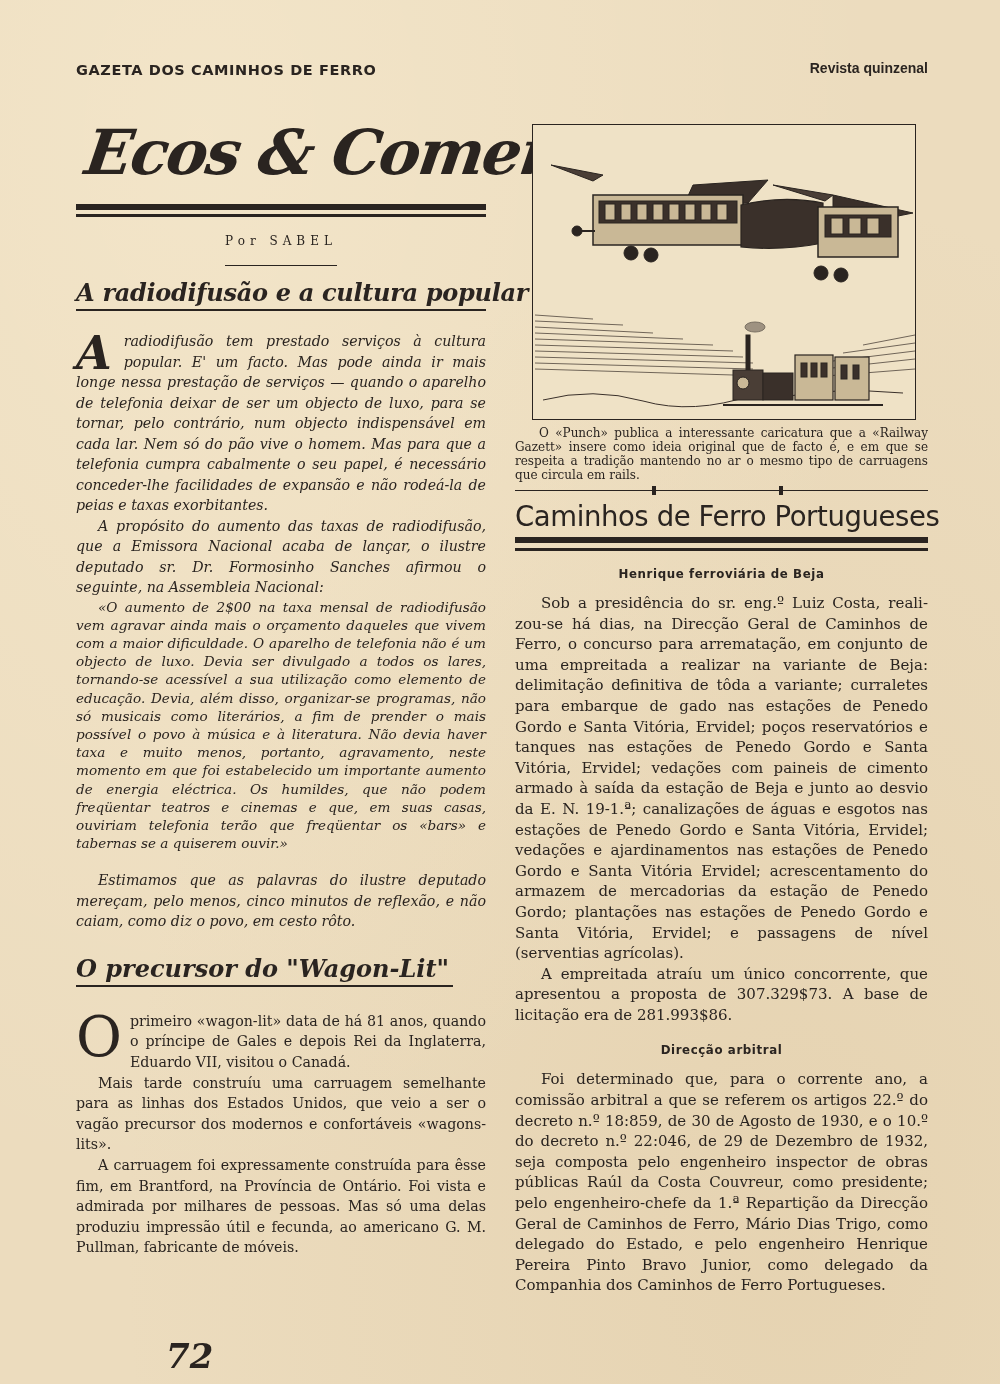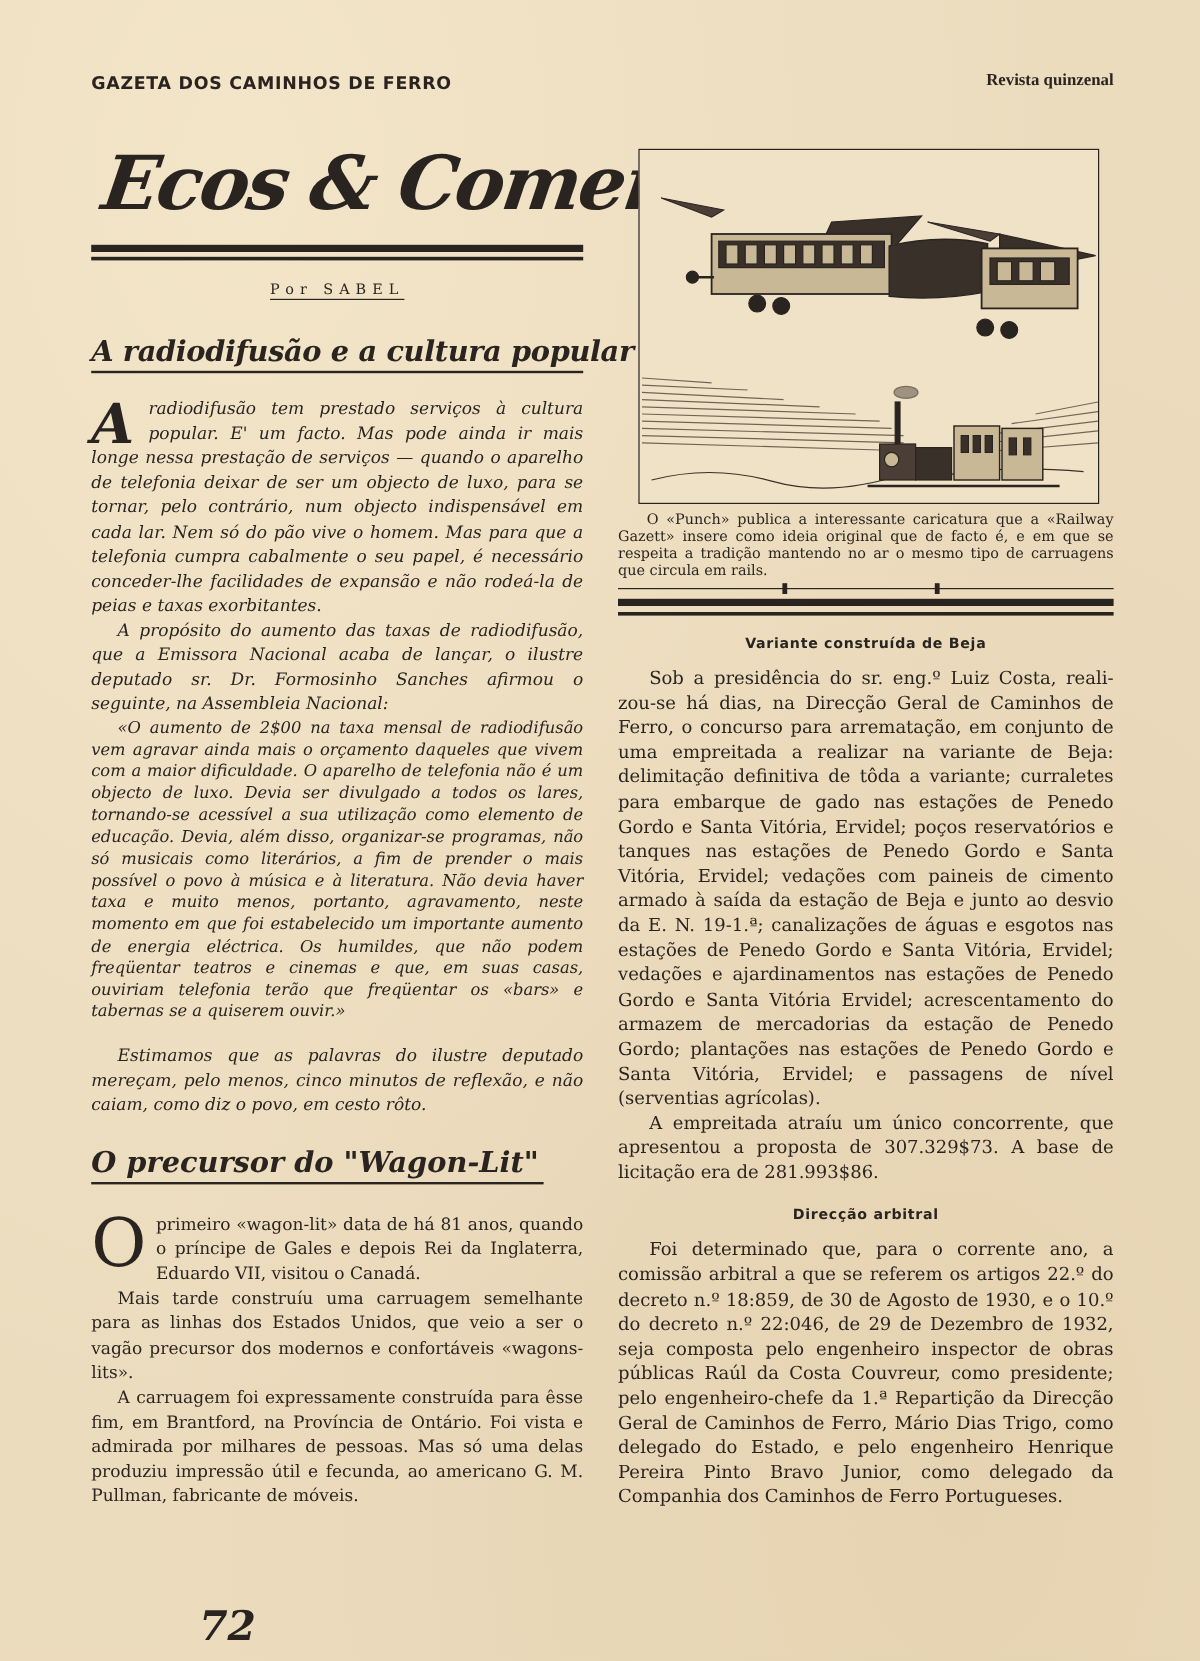--- a/index.html
+++ b/index.html
@@ -20,40 +20,40 @@
     .running-header {
       position: absolute; left: 76px; top: 62px; width: 852px; height: 20px;
     }
     .rh-left {
       position: absolute; left: 0; top: 0;
       font-family: "DejaVu Sans", sans-serif; font-weight: bold;
       font-size: 14.5px; letter-spacing: 0.6px; color: #2a2420;
     }
     .rh-right {
       position: absolute; right: 0; top: -2px;
-      font-family: Liberation Serif, serif; font-weight: bold;
+      font-family: Liberation Sans, sans-serif; font-weight: bold;
       font-size: 14px; color: #2a2420; text-align: center;
     }
 
     
     .col-left { position: absolute; left: 76px; top: 110px; width: 410px; }
     .masthead {
       font-family: "DejaVu Serif", serif; font-style: italic; font-weight: bold;
       font-size: 62px; line-height: 86px; letter-spacing: -2px;
       color: #2a2420; white-space: nowrap; transform: skewX(-8deg);
       transform-origin: left bottom; padding-left: 4px;
     }
     .double-rule { margin-top: 8px; }
     .double-rule .thick { height: 6px; background: #2a2420; }
     .double-rule .thin { height: 3px; background: #2a2420; margin-top: 4px; }
     .byline {
       text-align: center; margin-top: 17px;
       font-size: 12px; letter-spacing: 5px; color: #2a2420;
     }
-    .byline span { border-bottom: 1px solid #2a2420; padding-bottom: 1px; }
+    .byline span { border-bottom: 1px solid #2a2420; padding-bottom: 17px; }
 
     .script-heading {
       font-family: "DejaVu Serif", serif; font-style: italic; font-weight: bold;
       font-size: 24px; color: #2a2420; white-space: nowrap;
       padding-bottom: 2px; border-bottom: 2px solid #2a2420;
       transform-origin: left bottom;
     }
     .h-radio { margin-top: 30px; letter-spacing: -0.3px; }
     .h-wagon { margin-top: 22px; display: inline-block; padding-right: 4px; }
 
@@ -256,26 +256,27 @@
     <div class="caption">
       <p>O «Punch» publica a interessante caricatura que a «Railway Gazett» insere como ideia original que de facto é, e em que se respeita a tradição mantendo no ar o mesmo tipo de carruagens que circula em rails.</p>
     </div>
 
     <div class="section-divider">
       <div class="line"></div>
       <div class="tick" style="left:137px;"></div>
       <div class="tick" style="left:264px;"></div>
     </div>
 
+    <div class="section-title">Caminhos de Ferro Portugueses</div>
     <div class="section-rule">
       <div class="thick"></div>
         <div class="thin"></div>
     </div>
 
-    <div class="subhead sub-beja">Variante construída de Beja</div>
+    <div class="subhead sub-beja">Henrique ferroviária de Beja</div>
     <div class="right-body">
       <p>Sob a presidência do sr. eng.º Luiz Costa, reali­zou-se há dias, na Direcção Geral de Caminhos de Ferro, o concurso para arrematação, em conjunto de uma empreitada a realizar na variante de Beja: delimitação definitiva de tôda a variante; currale­tes para embarque de gado nas estações de Penedo Gordo e Santa Vitória, Ervidel; poços reservató­rios e tanques nas estações de Penedo Gordo e Santa Vitória, Ervidel; vedações com paineis de cimento armado à saída da estação de Beja e junto ao desvio da E. N. 19-1.ª; canalizações de águas e esgotos nas estações de Penedo Gordo e Santa Vi­tória, Ervidel; vedações e ajardinamentos nas esta­ções de Penedo Gordo e Santa Vitória Ervidel; acrescentamento do armazem de mercadorias da estação de Penedo Gordo; plantações nas estações de Penedo Gordo e Santa Vitória, Ervidel; e passa­gens de nível (serventias agrícolas).</p>
       <p>A empreitada atraíu um único concorrente, que apresentou a proposta de 307.329$73. A base de licitação era de 281.993$86.</p>
     </div>
 
     <div class="subhead sub-comissao">Direcção arbitral</div>
     <div class="right-body">
       <p>Foi determinado que, para o corrente ano, a comissão arbitral a que se referem os artigos 22.º do decreto n.º 18:859, de 30 de Agosto de 1930, e o 10.º do decreto n.º 22:046, de 29 de Dezembro de 1932, seja composta pelo engenheiro inspector de obras públicas Raúl da Costa Couvreur, como pre­sidente; pelo engenheiro-chefe da 1.ª Repartição da Direcção Geral de Caminhos de Ferro, Mário Dias Trigo, como delegado do Estado, e pelo engenheiro Henrique Pereira Pinto Bravo Junior, como dele­gado da Companhia dos Caminhos de Ferro Por­tugueses.</p>
     </div>
   </div>

